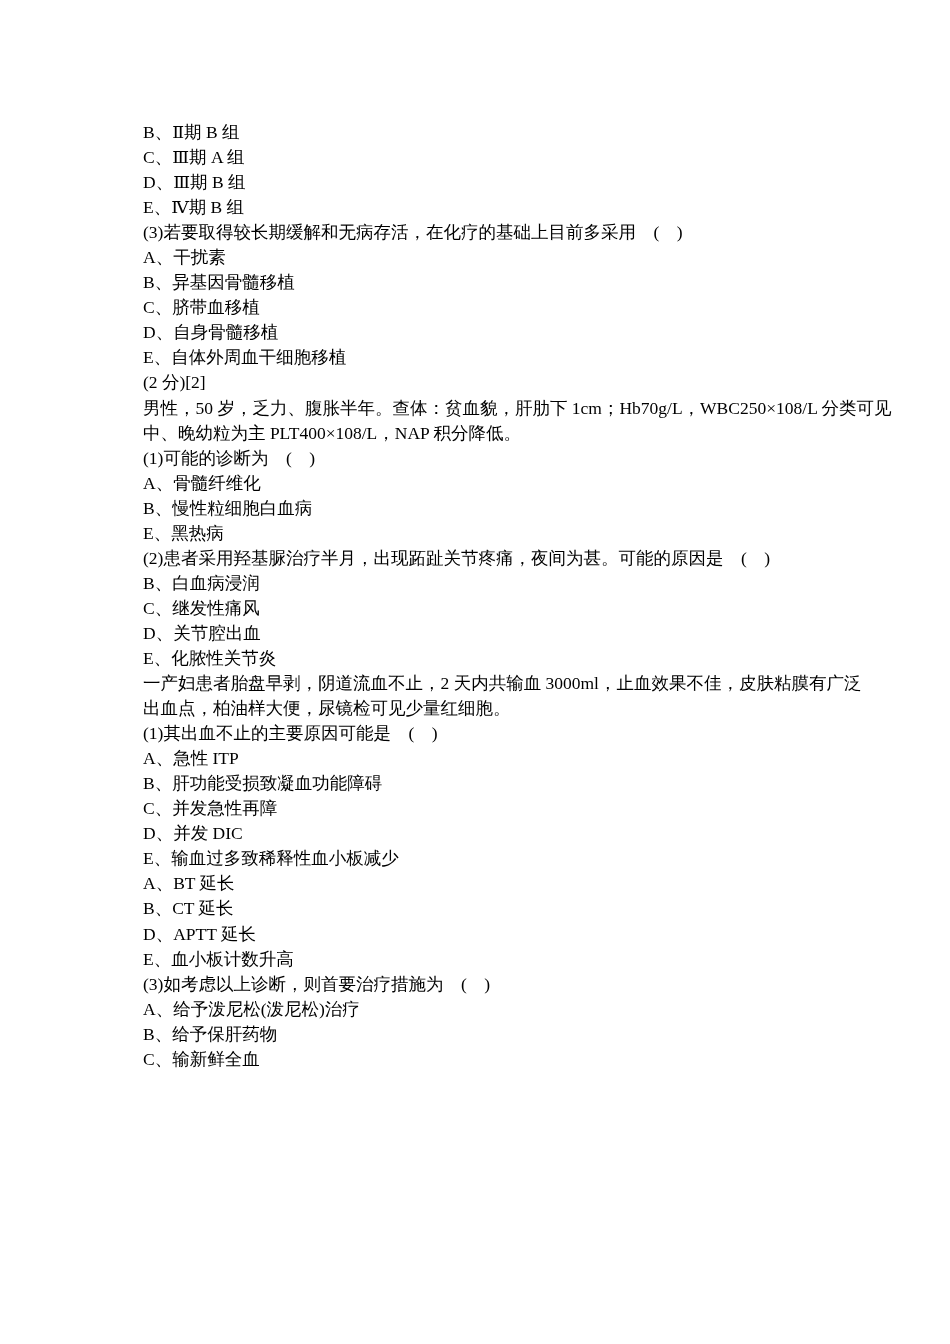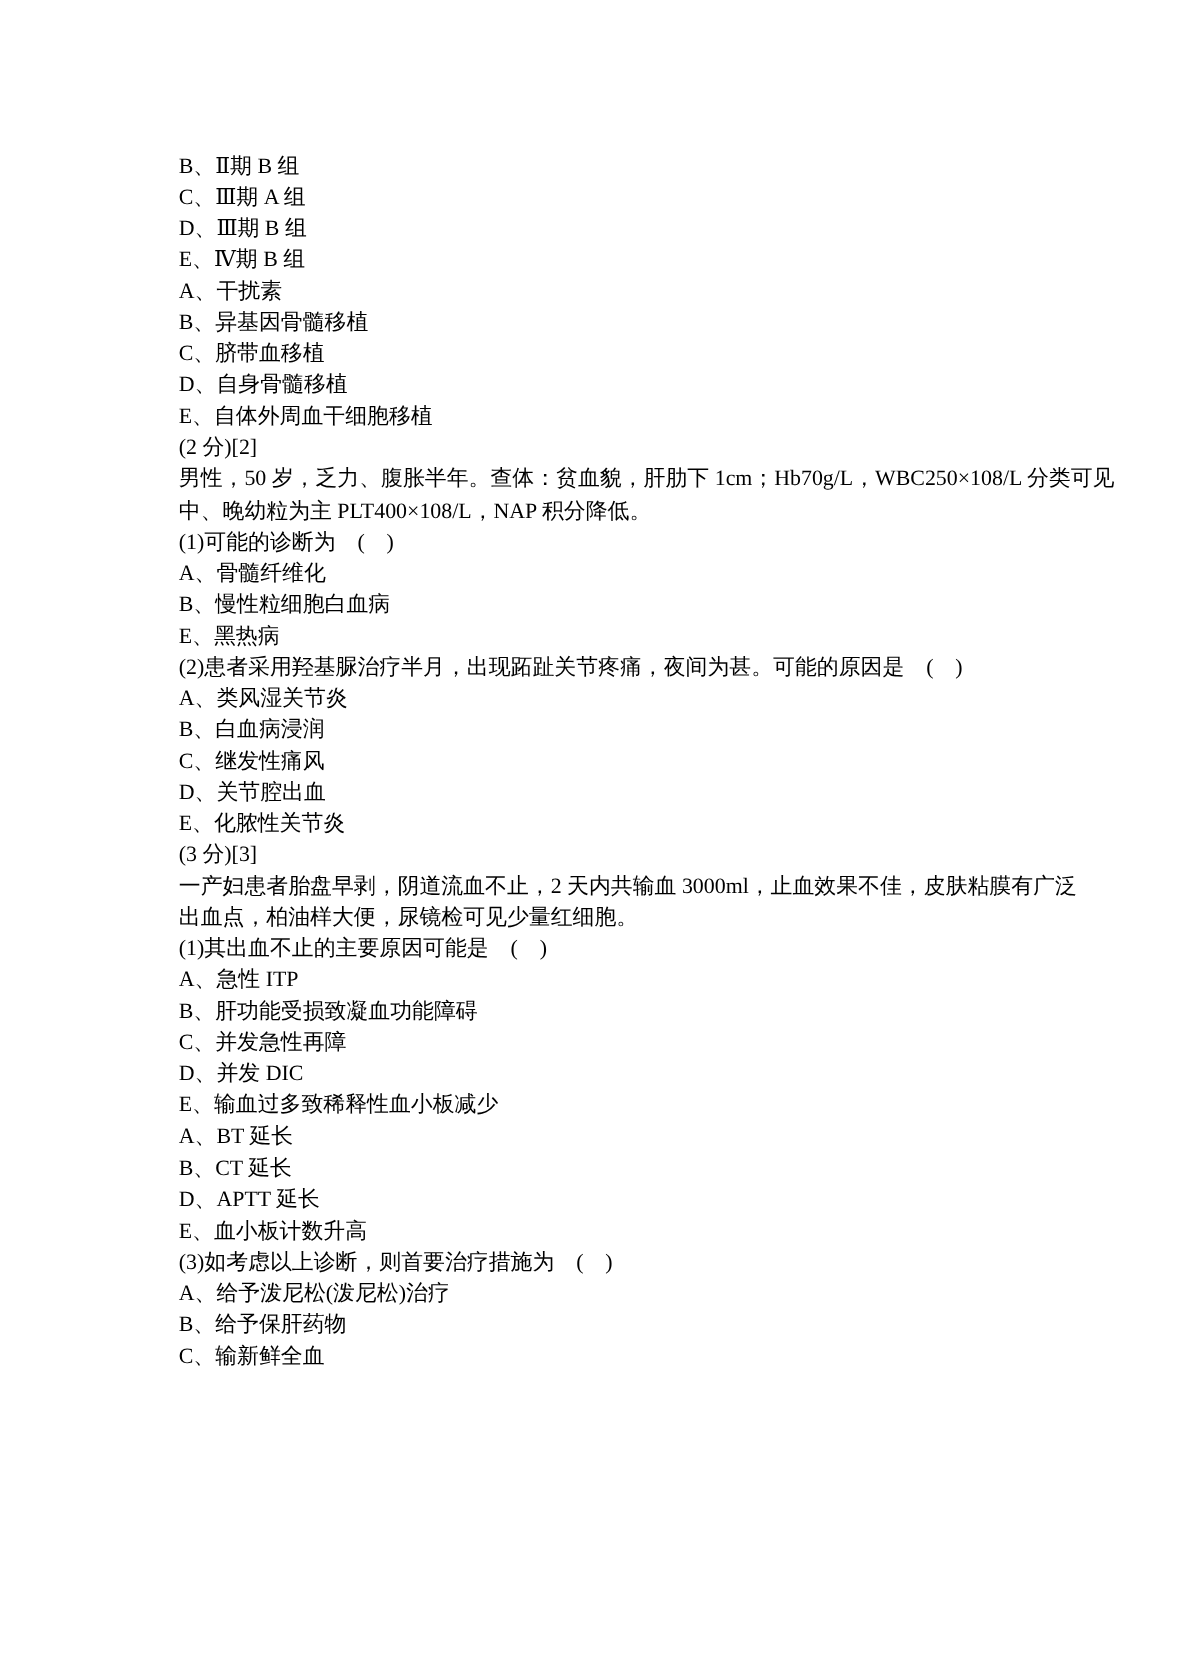--- a/index.html
+++ b/index.html
@@ -27,39 +27,38 @@
 </style>
 </head>
 <body style="background: rgb(255, 255, 255); color: rgb(0, 0, 0);">
 
 <main class="doc">
   <section class="doc-body">
       <div class="line line-option">B、Ⅱ期 B 组</div>
       <div class="line line-option">C、Ⅲ期 A 组</div>
       <div class="line line-option">D、Ⅲ期 B 组</div>
       <div class="line line-option">E、Ⅳ期 B 组</div>
+      <div class="line line-question">(3)若要取得较长期缓解和无病存活，在化疗的基础上目前多采用　(　)</div>
       <div class="line line-option">A、干扰素</div>
       <div class="line line-option">B、异基因骨髓移植</div>
       <div class="line line-option">C、脐带血移植</div>
       <div class="line line-option">D、自身骨髓移植</div>
       <div class="line line-option">E、自体外周血干细胞移植</div>
       <div class="line line-score">(2 分)[2]</div>
       <div class="line line-case">男性，50 岁，乏力、腹胀半年。查体：贫血貌，肝肋下 1cm；Hb70g/L，WBC250×108/L 分类可见</div>
       <div class="line line-case">中、晚幼粒为主 PLT400×108/L，NAP 积分降低。</div>
       <div class="line line-question">(1)可能的诊断为　(　)</div>
       <div class="line line-option">A、骨髓纤维化</div>
       <div class="line line-option">B、慢性粒细胞白血病</div>
       <div class="line line-option">E、黑热病</div>
       <div class="line line-question">(2)患者采用羟基脲治疗半月，出现跖趾关节疼痛，夜间为甚。可能的原因是　(　)</div>
-      <div class="line line-option">A、类风湿关节炎</div>
       <div class="line line-option">B、白血病浸润</div>
       <div class="line line-option">C、继发性痛风</div>
       <div class="line line-option">D、关节腔出血</div>
       <div class="line line-option">E、化脓性关节炎</div>
-      <div class="line line-score">(3 分)[3]</div>
       <div class="line line-case">一产妇患者胎盘早剥，阴道流血不止，2 天内共输血 3000ml，止血效果不佳，皮肤粘膜有广泛</div>
       <div class="line line-case">出血点，柏油样大便，尿镜检可见少量红细胞。</div>
       <div class="line line-question">(1)其出血不止的主要原因可能是　(　)</div>
       <div class="line line-option">A、急性 ITP</div>
       <div class="line line-option">B、肝功能受损致凝血功能障碍</div>
       <div class="line line-option">C、并发急性再障</div>
       <div class="line line-option">D、并发 DIC</div>
       <div class="line line-option">E、输血过多致稀释性血小板减少</div>
       <div class="line line-option">A、BT 延长</div>
       <div class="line line-option">B、CT 延长</div>

